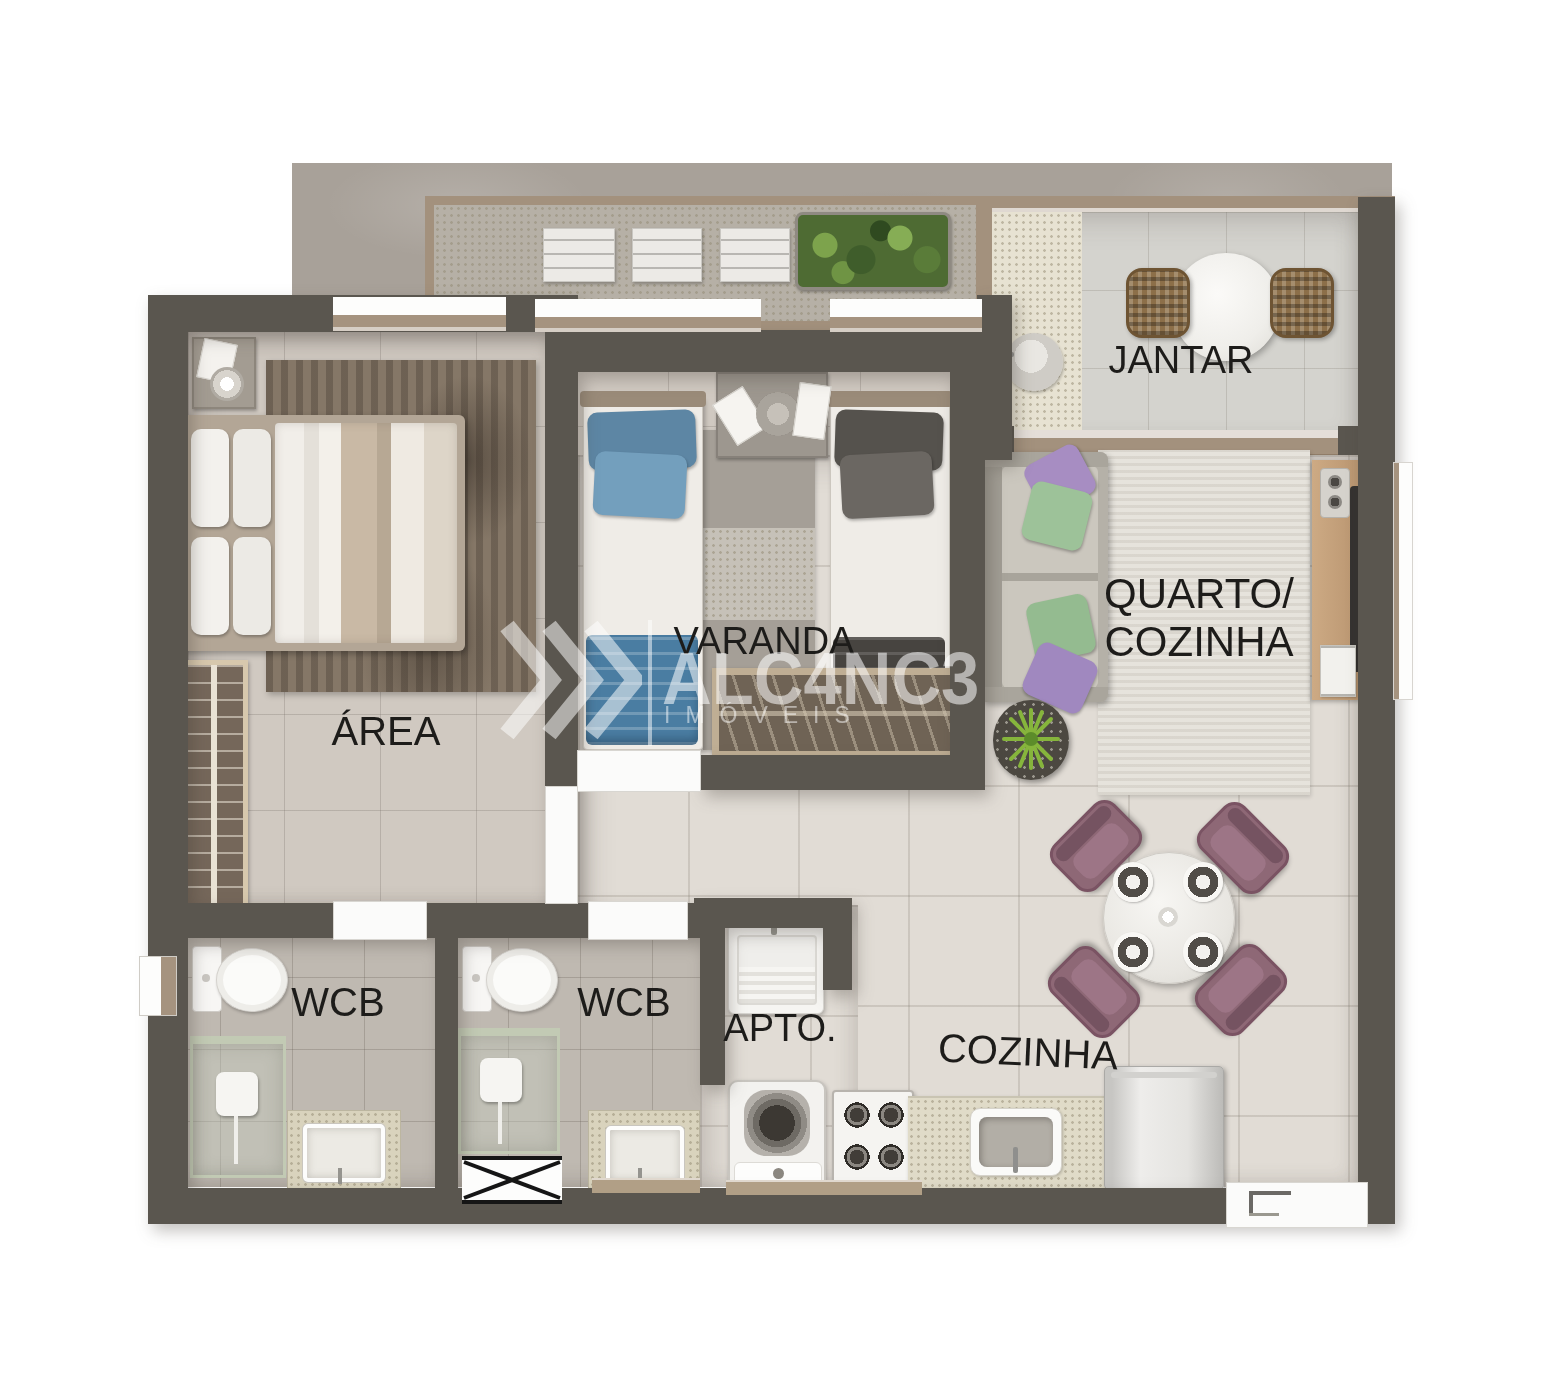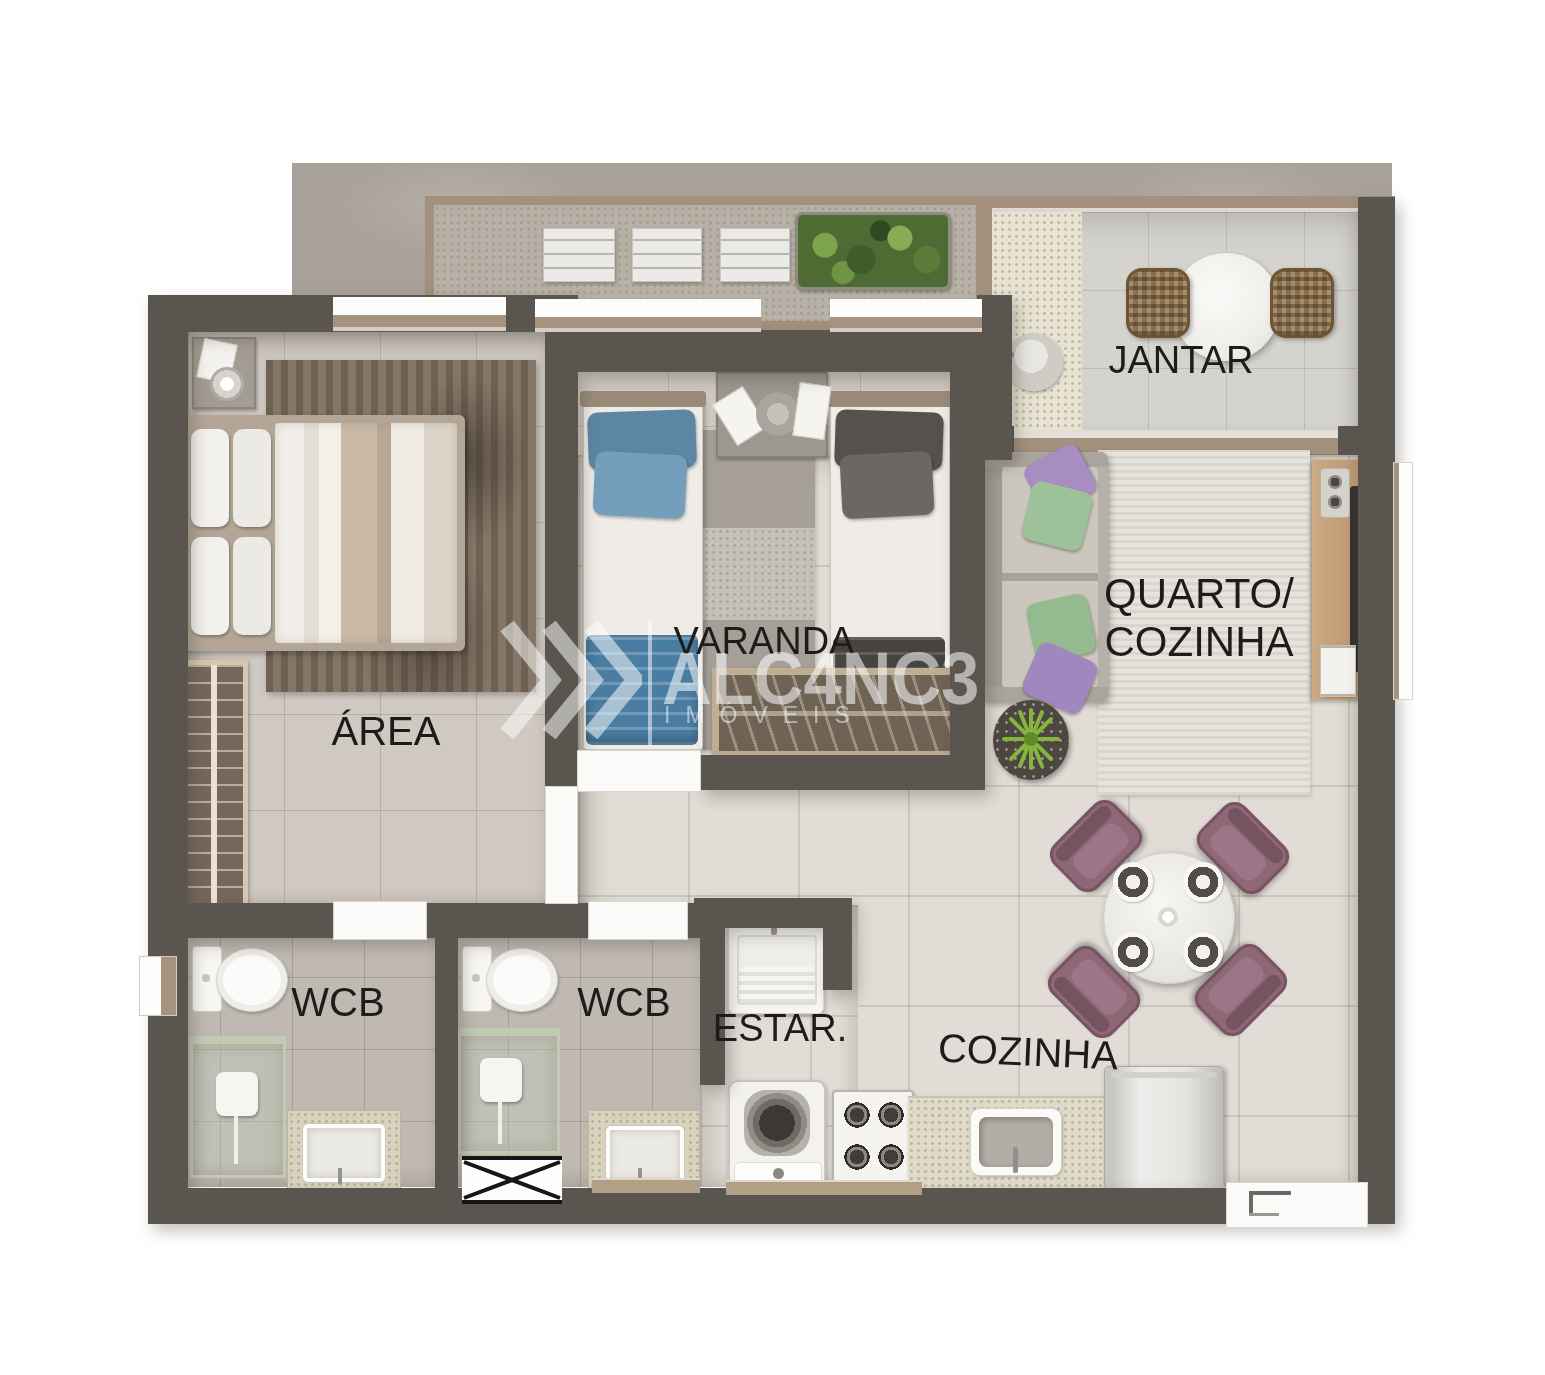--- a/index.html
+++ b/index.html
@@ -315,21 +315,21 @@
   <div class="layer">
     <div class="label" style="left:1181px;top:360px;font-size:38px;">JANTAR</div>
     <div class="label" style="left:386px;top:731px;font-size:40px;">ÁREA</div>
     <div class="label" style="left:764px;top:641px;font-size:38px;">VARANDA</div>
     <div class="label" style="left:1199px;top:618px;font-size:42px;line-height:48px;text-align:center;">
       <div>QUARTO/</div>
       <div>COZINHA</div>
     </div>
     <div class="label" style="left:338px;top:1002px;font-size:40px;">WCB</div>
     <div class="label" style="left:624px;top:1002px;font-size:40px;">WCB</div>
-    <div class="label" style="left:780px;top:1028px;font-size:38px;">ESTAR.</div>
+    <div class="label" style="left:780px;top:1028px;font-size:38px;">APTO.</div>
     <div class="label" style="left:1028px;top:1052px;font-size:40px;transform:translate(-50%,-50%) rotate(2.5deg);">COZINHA</div>
   </div>
 
   <div class="layer">
     <svg class="abs" style="left:497px;top:620px;" width="145" height="120" viewBox="0 0 145 120">
       <g fill="none" stroke="rgba(255,255,255,.52)" stroke-width="17">
         <path d="M10,6 L54,60 L10,114"></path>
         <path d="M52,6 L96,60 L52,114"></path>
         <path d="M94,6 L138,60 L94,114"></path>
       </g>

